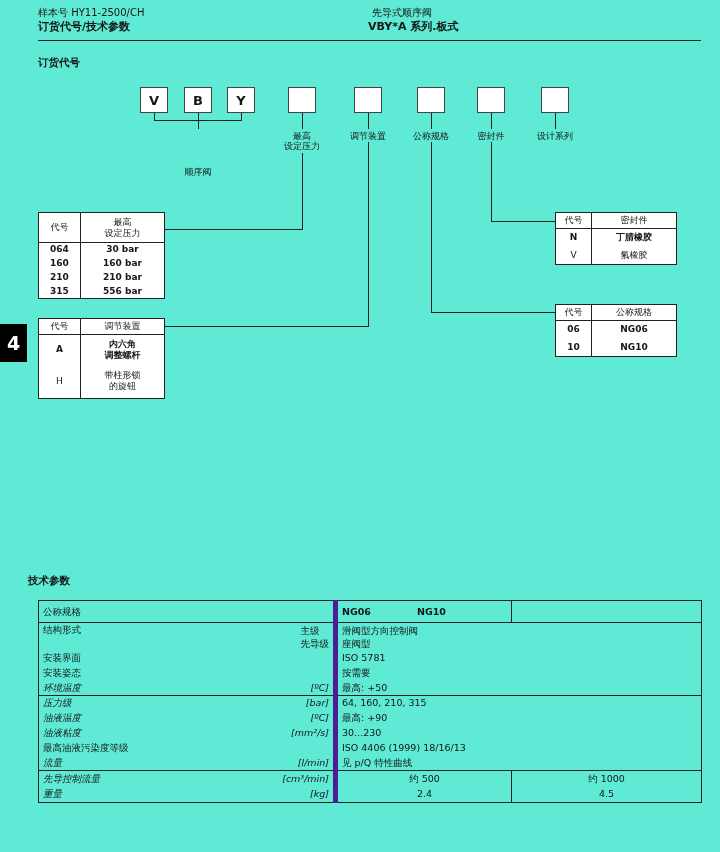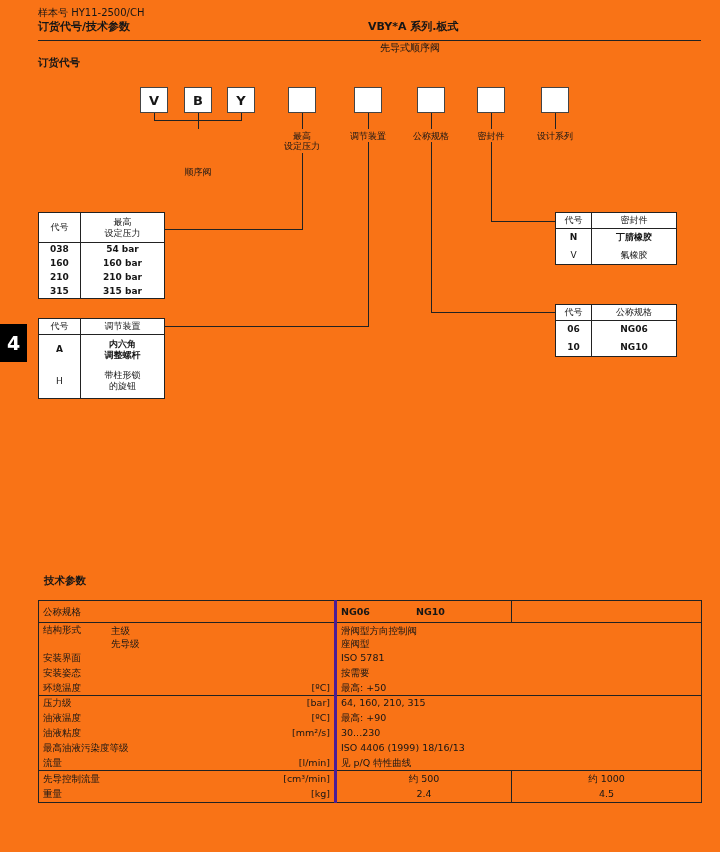--- a/index.html
+++ b/index.html
@@ -1,18 +1,18 @@
 <!DOCTYPE html>
 <html><head>
 <meta charset="utf-8">
 <style>
   * { margin:0; padding:0; box-sizing:border-box; }
   html,body { background:#e8e8e6; }
   body { font-family:"DejaVu Sans","Liberation Sans",sans-serif; color:#161616; }
-  .page { position:relative; width:720px; height:852px; background:#f97316; overflow:hidden; margin:0; }
+  .page { position:relative; width:720px; height:852px; background:#5eead4; overflow:hidden; margin:0; }
 
   
   .hdr-small { position:absolute; font-size:10px; }
   .hdr-bold  { position:absolute; font-size:11px; font-weight:bold; }
   .hdr-rule  { position:absolute; left:38px; top:40px; width:663px; height:1px; background:#222; }
 
   .section-title { position:absolute; font-size:10.5px; font-weight:bold; }
 
   
   .code-box { position:absolute; top:87px; width:28px; height:26px; border:1px solid #444;
@@ -35,43 +35,43 @@
               border:1px solid #000; outline:1px solid #000; outline-offset:2px;
               background:#fff; text-align:center; font-size:9.5px; font-weight:bold; line-height:12px; }
 
   .page-tab { position:absolute; left:0; top:324px; width:27px; height:38px; background:#000;
               color:#fff; font-size:19px; font-weight:bold; display:flex; align-items:center; justify-content:center; }
 
   
   .tech-table { position:absolute; left:38px; top:600px; width:663px; border-collapse:collapse;
                 table-layout:fixed; font-size:9.5px; border:1px solid #222; }
   .tech-table td { padding:0 4px; vertical-align:middle; line-height:12px; }
-  .tech-table td.vb { border-left:3px solid #4c1d95; }
+  .tech-table td.vb { border-left:5px solid #4c1d95; }
   .tech-table td.vc { border-left:1px solid #222; }
   .tech-table tr.sep td { border-bottom:1px solid #222; }
-  .tech-table .labrow { display:flex; justify-content:space-between; align-items:center; }
+  .tech-table .labrow { display:flex; justify-content:space-between; align-items:center;font-style:italic; }
   .tech-table .unit { text-align:right; white-space:nowrap; }
   .tech-table .ctr { text-align:center; }
   .tech-table tr.h22 td { height:22px; }
   .tech-table tr.h28 td { height:28px; }
   .tech-table tr.h15 td { height:15px; }
   .tech-table tr.h16 td { height:16px; }
-  .struct { display:flex; }
+  .struct { display:flex;justify-content:space-between; }
   .struct .main { width:68px; }
   .twoline div { line-height:13px; }
   .gapR { margin-right:46px; }
 </style>
 </head>
 <body>
 
 <div class="page">
 
   <div class="hdr-small" style="left:38px; top:6px;">样本号 HY11-2500/CH</div>
   <div class="hdr-bold" style="left:38px; top:19px;">订货代号/技术参数</div>
-  <div class="hdr-small" style="left:380px; top:6px;margin-top:35px;">先导式顺序阀</div>
+  <div class="hdr-small" style="left:372px; top:6px;">先导式顺序阀</div>
   <div class="hdr-bold" style="left:368px; top:19px;">VBY*A 系列.板式</div>
   <div class="hdr-rule"></div>
 
   <div class="section-title" style="left:38px; top:56px;">订货代号</div>
 
   <div class="code-box" style="left:140px;">V</div>
   <div class="code-box" style="left:184px;">B</div>
   <div class="code-box" style="left:227px;">Y</div>
   <div class="code-box" style="left:288px;"></div>
   <div class="code-box" style="left:354px;"></div>
@@ -111,34 +111,34 @@
   <table class="ot" style="left:38px; top:212px; width:127px;">
     <tbody>
       <tr class="hdr" style="height:30px;">
         <td class="code-col" style="width:42px;">代号</td>
         <td>
           <div>最高</div>
           <div>设定压力</div>
         </td>
       </tr>
       <tr style="height:14px;">
-        <td class="code-col b">038</td>
-        <td class="b">54 bar</td>
+        <td class="code-col b">064</td>
+        <td class="b">30 bar</td>
       </tr>
       <tr style="height:14px;">
         <td class="code-col b">160</td>
         <td class="b">160 bar</td>
       </tr>
       <tr style="height:14px;">
         <td class="code-col b">210</td>
         <td class="b">210 bar</td>
       </tr>
       <tr style="height:14px;">
         <td class="code-col b">315</td>
-        <td class="b">315 bar</td>
+        <td class="b">556 bar</td>
       </tr>
     </tbody>
   </table>
 
   <table class="ot" style="left:38px; top:318px; width:127px;">
     <tbody>
       <tr class="hdr" style="height:16px;">
         <td class="code-col" style="width:42px;">代号</td>
         <td>调节装置</td>
       </tr>
@@ -189,21 +189,21 @@
       <tr style="height:18px;">
         <td class="code-col b">10</td>
         <td class="b">NG10</td>
       </tr>
     </tbody>
   </table>
 
 
   <div class="page-tab">4</div>
 
-  <div class="section-title" style="left:44px; top:574px;">技术参数</div>
+  <div class="section-title" style="left:28px; top:574px;">技术参数</div>
 
   <table class="tech-table">
     <colgroup>
         <col style="width:297px">
         <col style="width:176px">
         <col style="width:190px">
       </colgroup>
     <tbody>
       <tr class="h22 sep">
         <td>公称规格</td>

